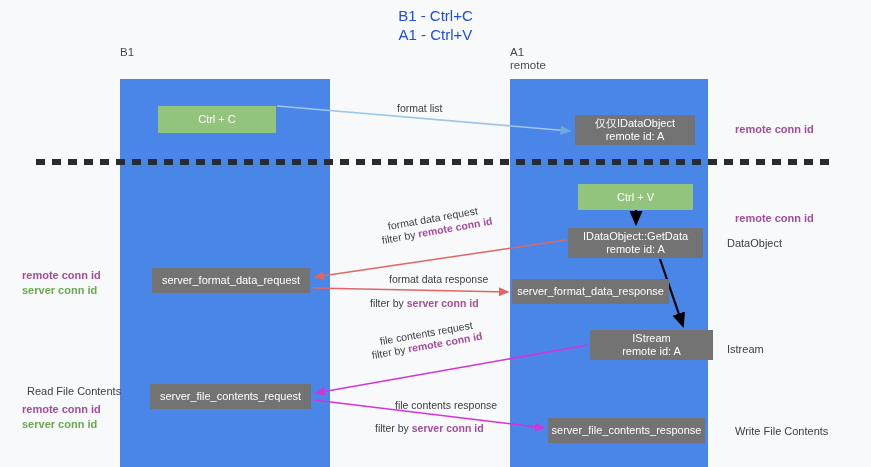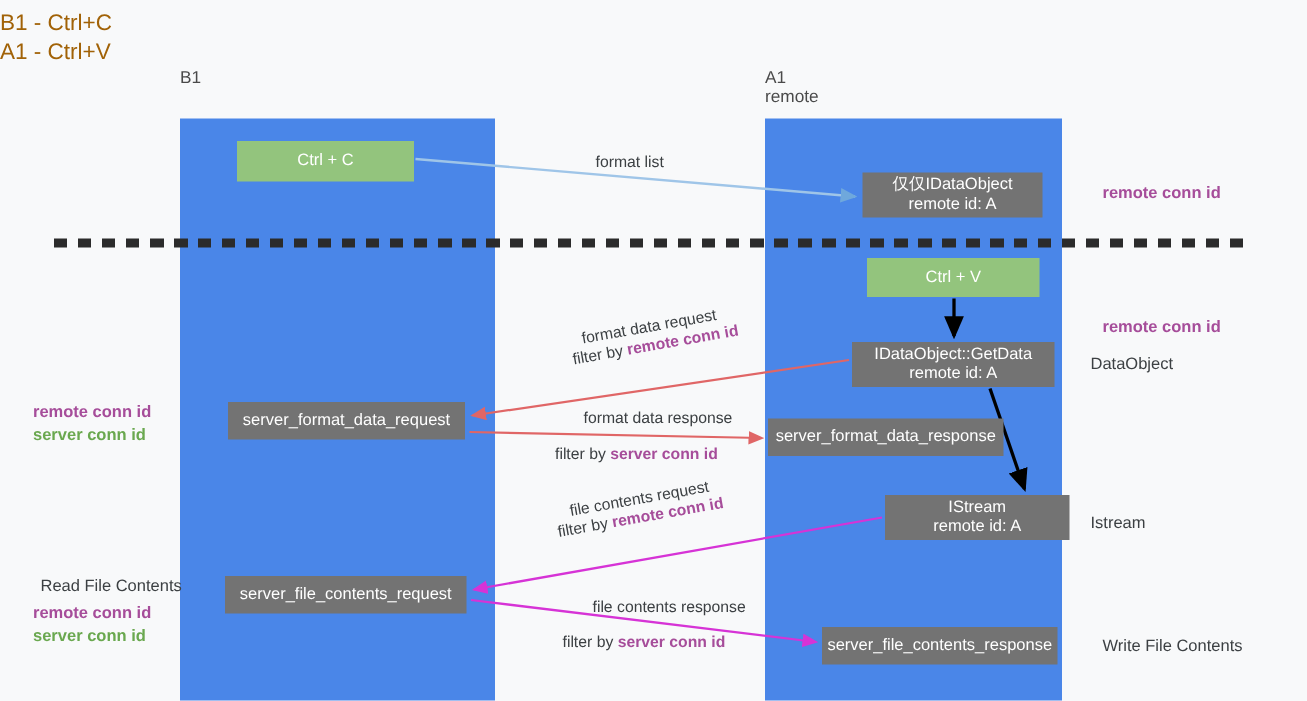--- a/index.html
+++ b/index.html
@@ -13,41 +13,41 @@
   #stage{position:relative;width:871px;height:467px;}
 
   
   .lane{position:absolute;background:#4a86e8;}
   #lane-b1{left:120px;top:79px;width:210px;height:388px;}
   #lane-a1{left:510px;top:79px;width:198px;height:388px;}
 
   
   #title{
     position:absolute;left:0;top:6px;width:871px;
-    font-size:15px;line-height:19px;color:#a16207;
+    text-align:center;font-size:15px;line-height:19px;color:#1d4ed8;
   }
   .col-head{
     position:absolute;text-align:left;font-size:11.5px;line-height:13px;color:#4a4a4a;
   }
   #head-b1{left:120px;top:46px;width:210px;}
   #head-a1{left:510px;top:46px;width:198px;}
 
   
   #dash{
     position:absolute;left:36px;top:159px;width:800px;height:6px;
     background-image:repeating-linear-gradient(to right,#2b2b2b 0 9px,transparent 9px 16px);
   }
 
   
   .node{
     position:absolute;box-sizing:border-box;
     display:flex;flex-direction:column;align-items:center;justify-content:center;
     color:#ffffff;font-size:11px;line-height:13px;text-align:center;
   }
-  .node.green{background:#93c47d;}
+  .node.green{background:#93c47d;margin-top:12px;}
   .node.orange{background:#737373;}
 
   #n-ctrlc{left:158px;top:94px;width:118px;height:27px;}
   #n-idataobject{left:575px;top:115px;width:120px;height:30px;}
   #n-ctrlv{left:578px;top:172px;width:115px;height:26px;}
   #n-getdata{left:568px;top:228px;width:135px;height:30px;}
   #n-fmtreq{left:152px;top:268px;width:158px;height:25px;}
   #n-fmtresp{left:512px;top:279px;width:157px;height:25px;}
   #n-istream{left:590px;top:330px;width:123px;height:30px;}
   #n-filereq{left:150px;top:384px;width:161px;height:25px;}

